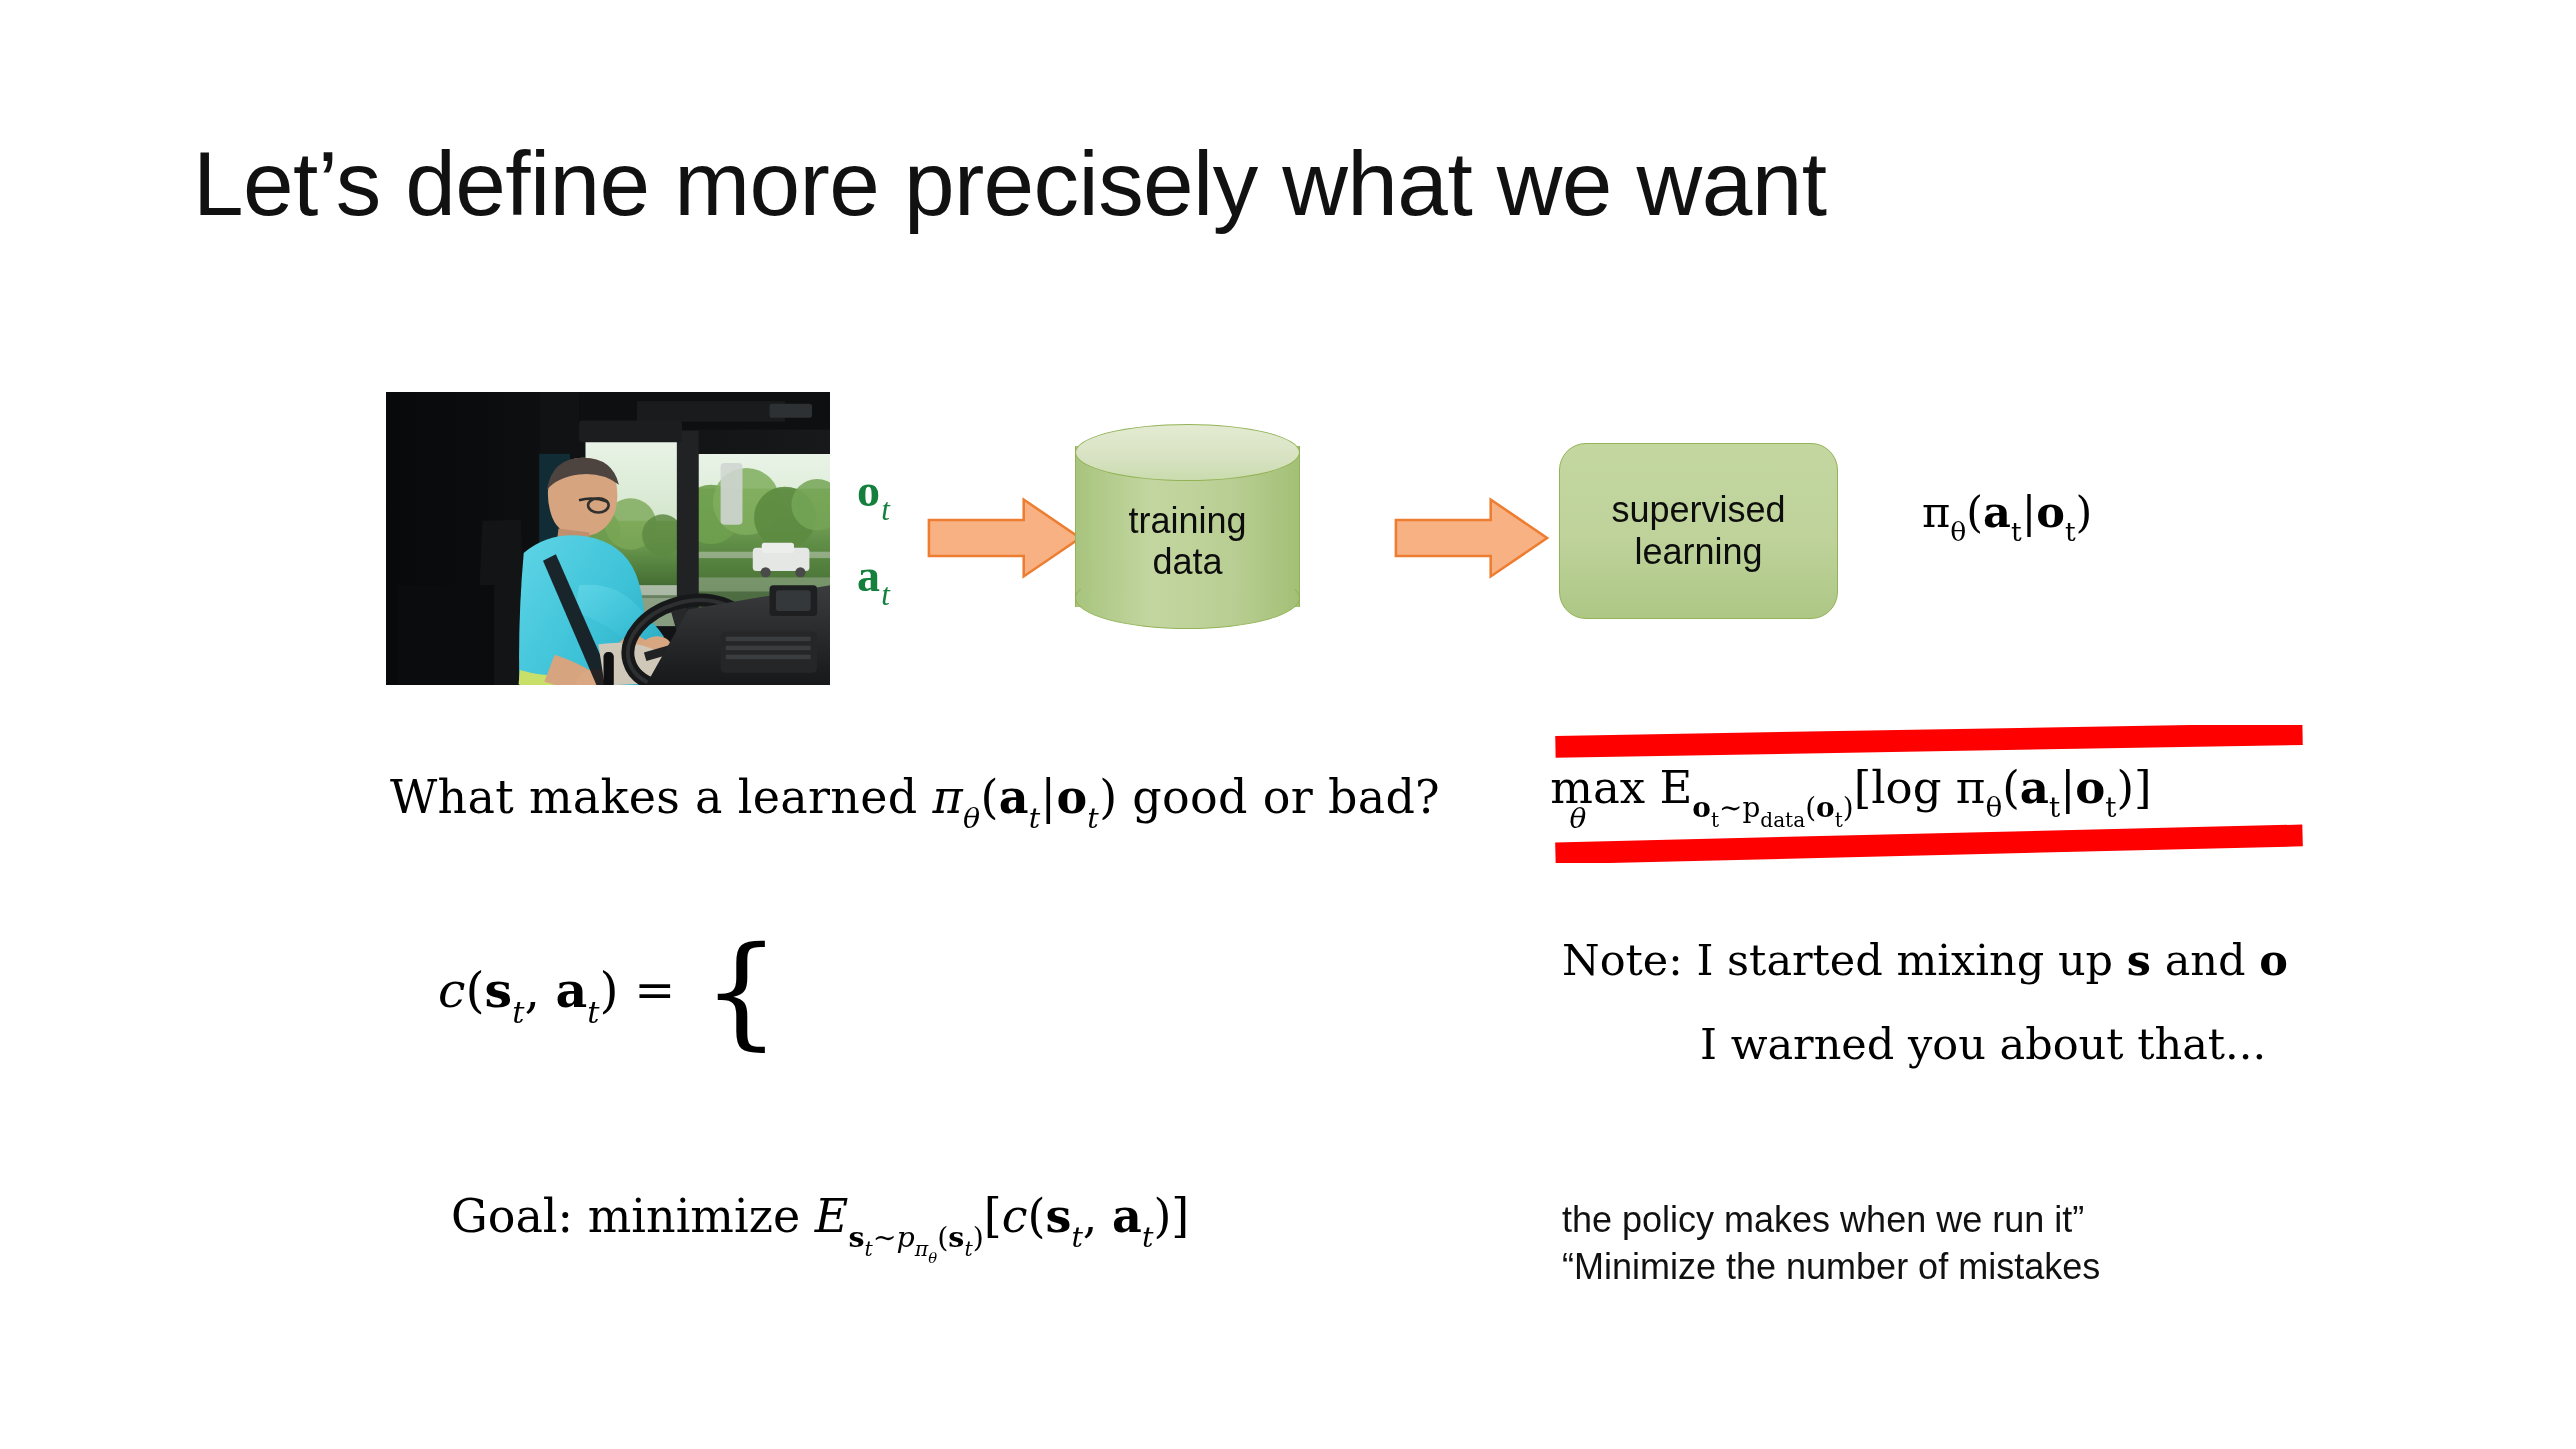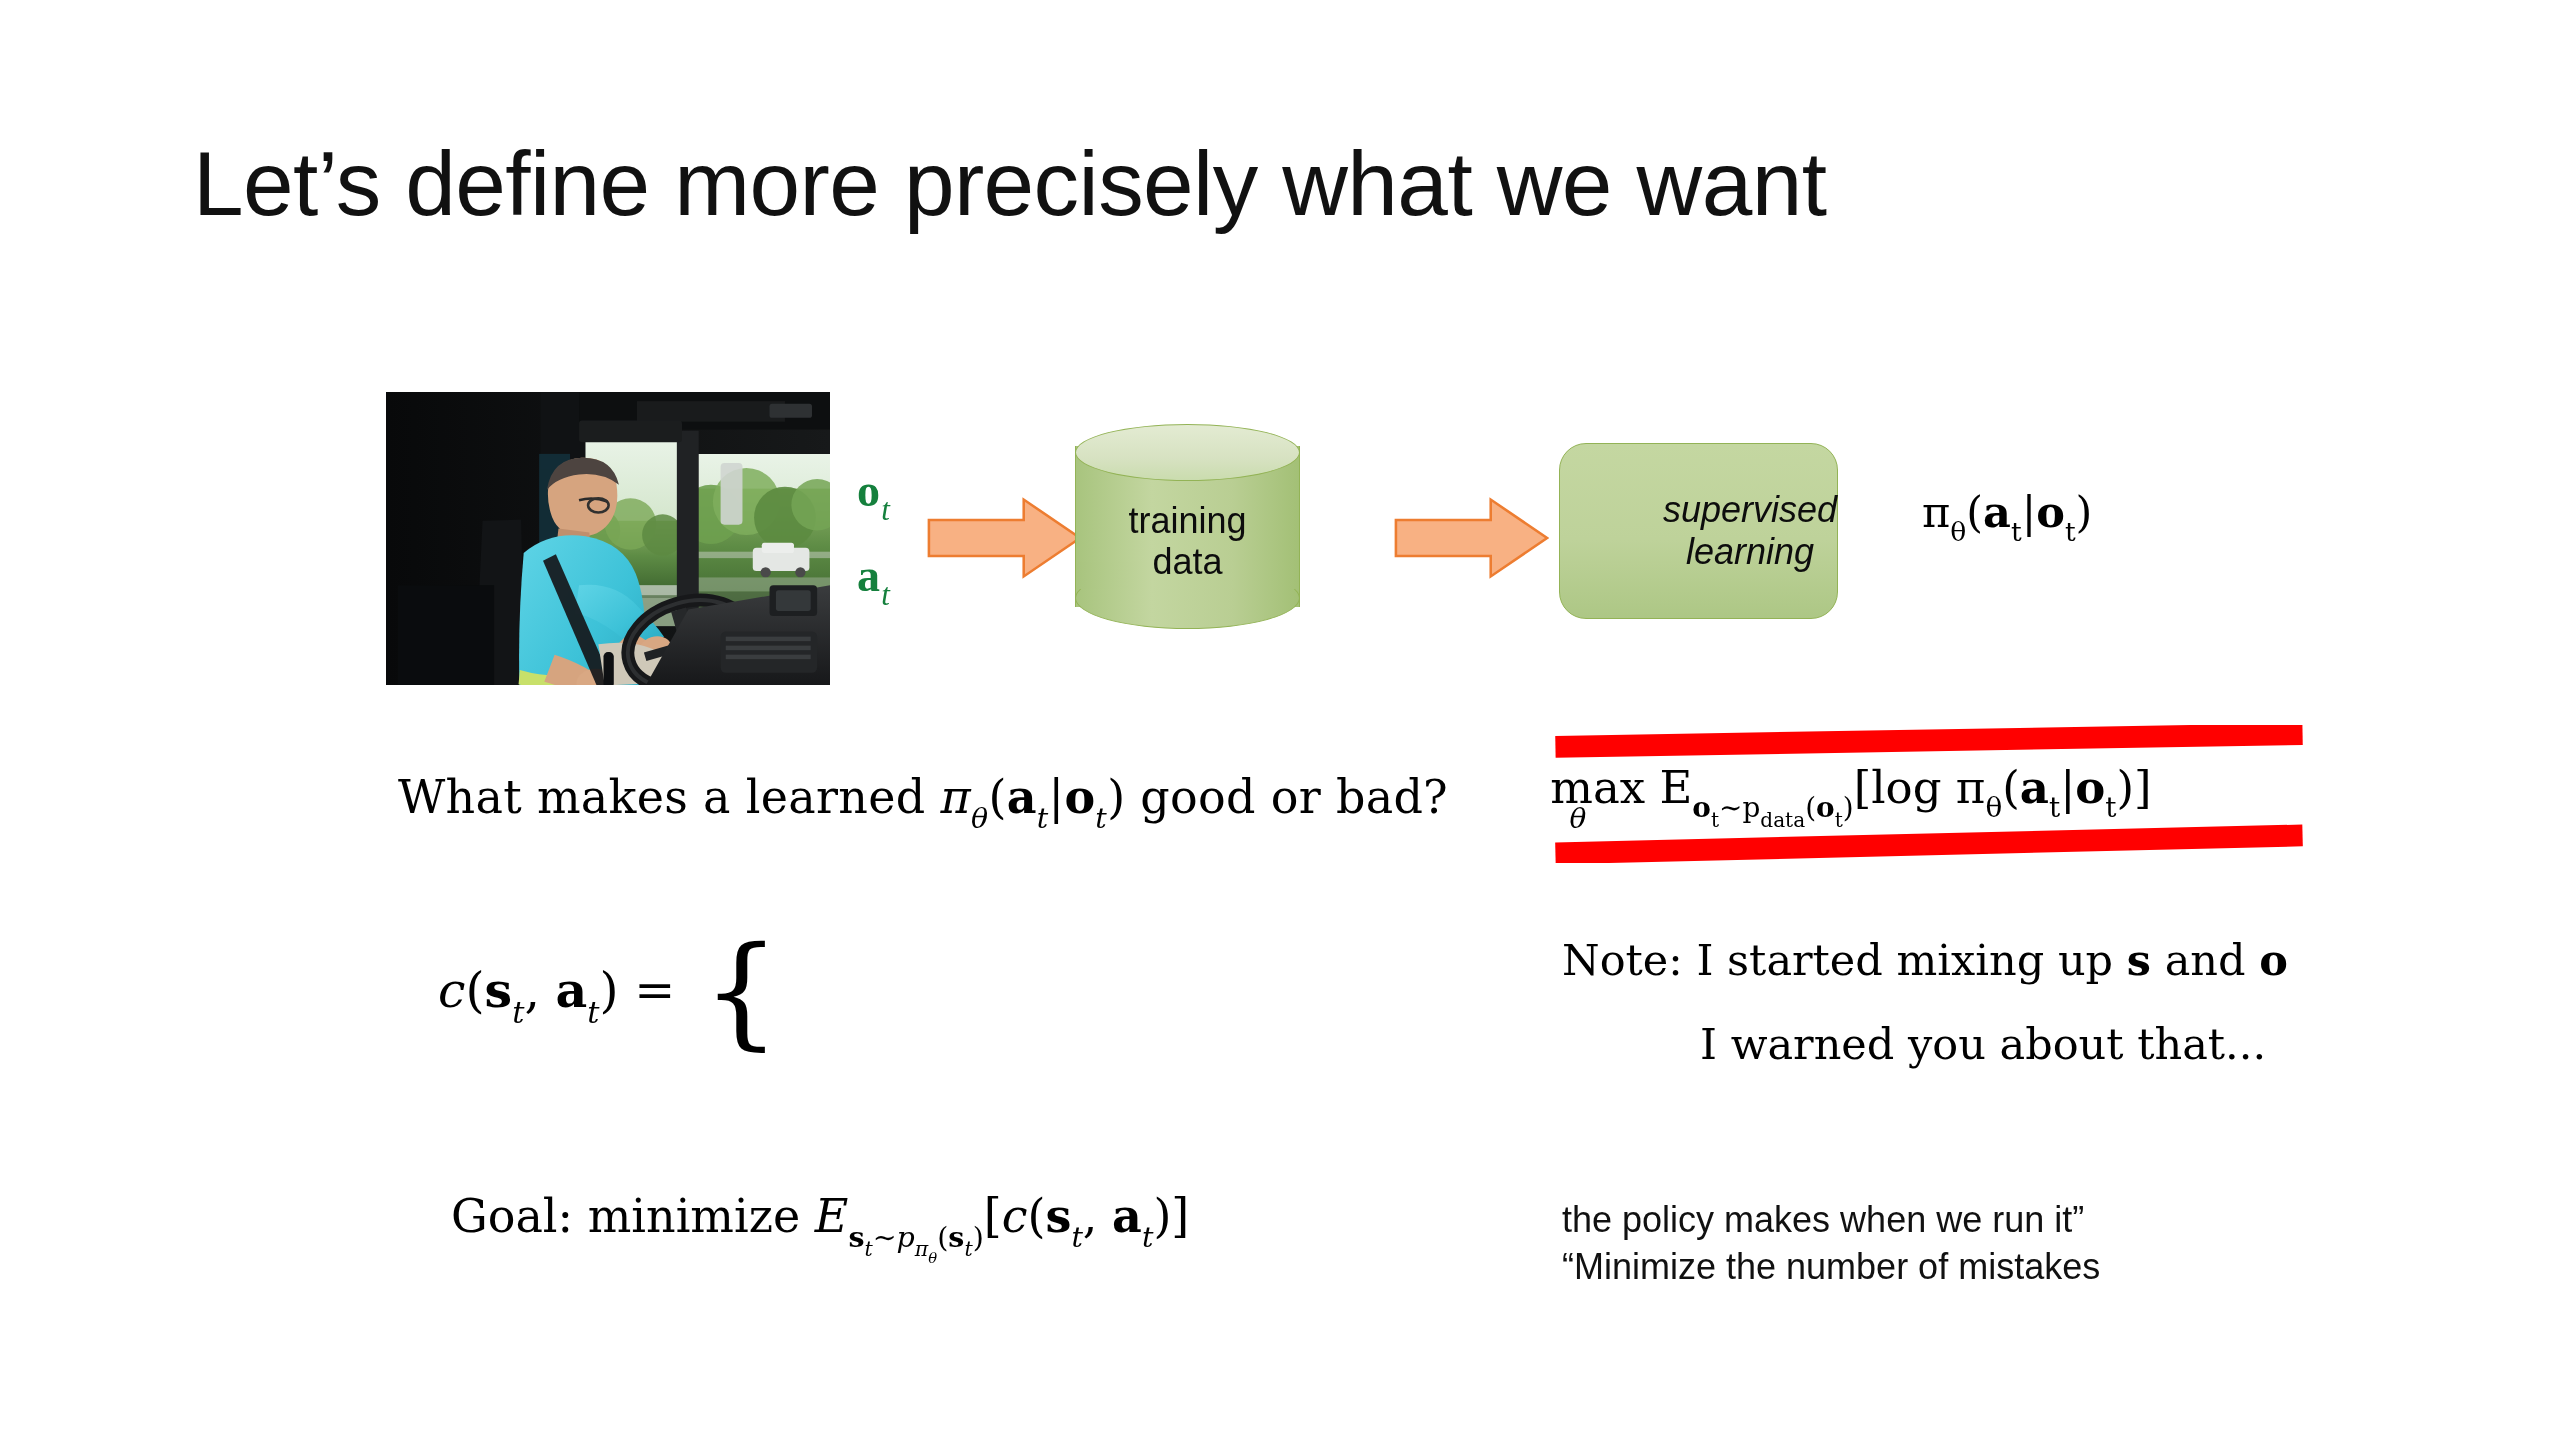--- a/index.html
+++ b/index.html
@@ -125,22 +125,21 @@
     left: 1559px;
     top: 443px;
     width: 279px;
     height: 176px;
     border: 1.9px solid #93b356;
     border-radius: 27px;
     background: linear-gradient(to bottom, #c4d7a1 0%, #bed29a 55%, #adc785 100%);
     box-sizing: border-box;
     display: flex;
     align-items: center;
-    justify-content: flex-end;
-    font-style: italic;
+    justify-content: center;
   }
   #box-supervised-learning .box-text {
     font-family: "Liberation Sans", sans-serif;
     font-size: 36px;
     line-height: 1.18;
     color: #0d0d0d;
     text-align: center;
   }
 
   
@@ -179,21 +178,21 @@
   }
   .sup {
     font-size: 0.66em;
     vertical-align: super;
     position: relative;
     top: -0.05em;
   }
 
   
   #question-good-bad {
-    left: 398px;
+    left: 390px;
     top: 774px;
     font-size: 46px;
     letter-spacing: 0.3px;
   }
 
   
   #crossed-equation-wrap {
     position: absolute;
     left: 1549px;
     top: 725px;

